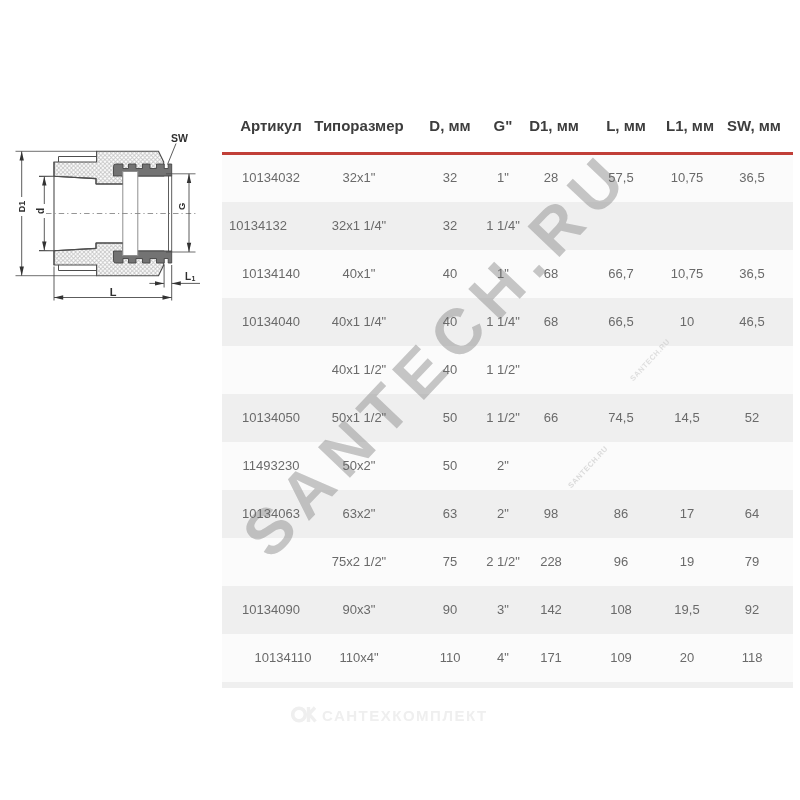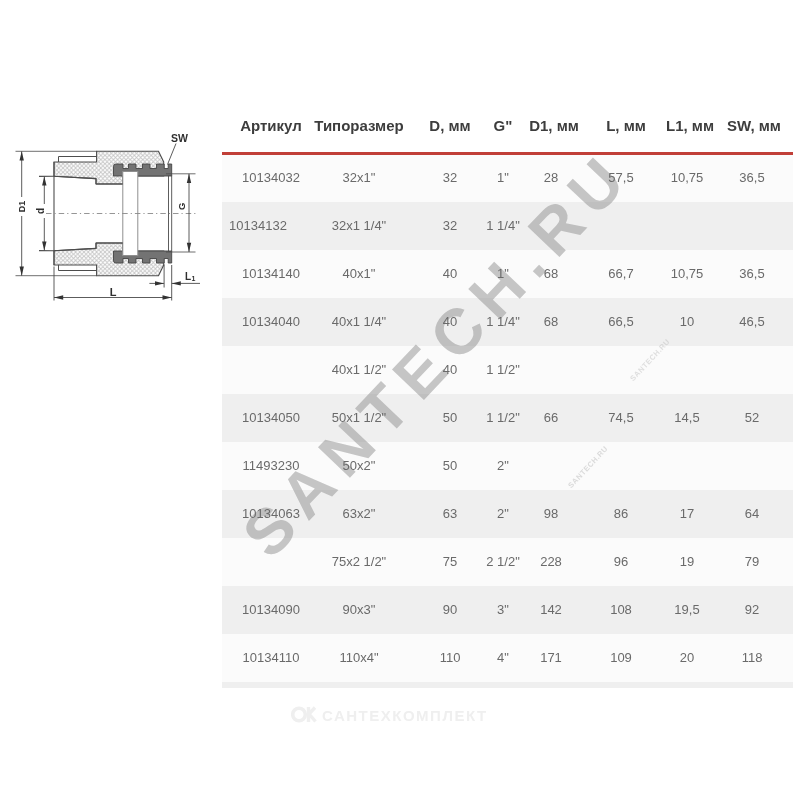--- a/index.html
+++ b/index.html
@@ -226,21 +226,21 @@
     <span style="left:137px">90x3"</span>
     <span style="left:228px">90</span>
     <span style="left:281px">3"</span>
     <span style="left:329px">142</span>
     <span style="left:399px">108</span>
     <span style="left:465px">19,5</span>
     <span style="left:530px">92</span>
   </div>
 
 <div class="trow" style="top:634px">
-    <span style="left:49px">10134110</span>
+    <span style="left:61px">10134110</span>
     <span style="left:137px">110x4"</span>
     <span style="left:228px">110</span>
     <span style="left:281px">4"</span>
     <span style="left:329px">171</span>
     <span style="left:399px">109</span>
     <span style="left:465px">20</span>
     <span style="left:530px">118</span>
   </div>
 
 <svg class="abs" style="left:291px;top:704px" width="26" height="21" viewBox="0 0 26 21">

